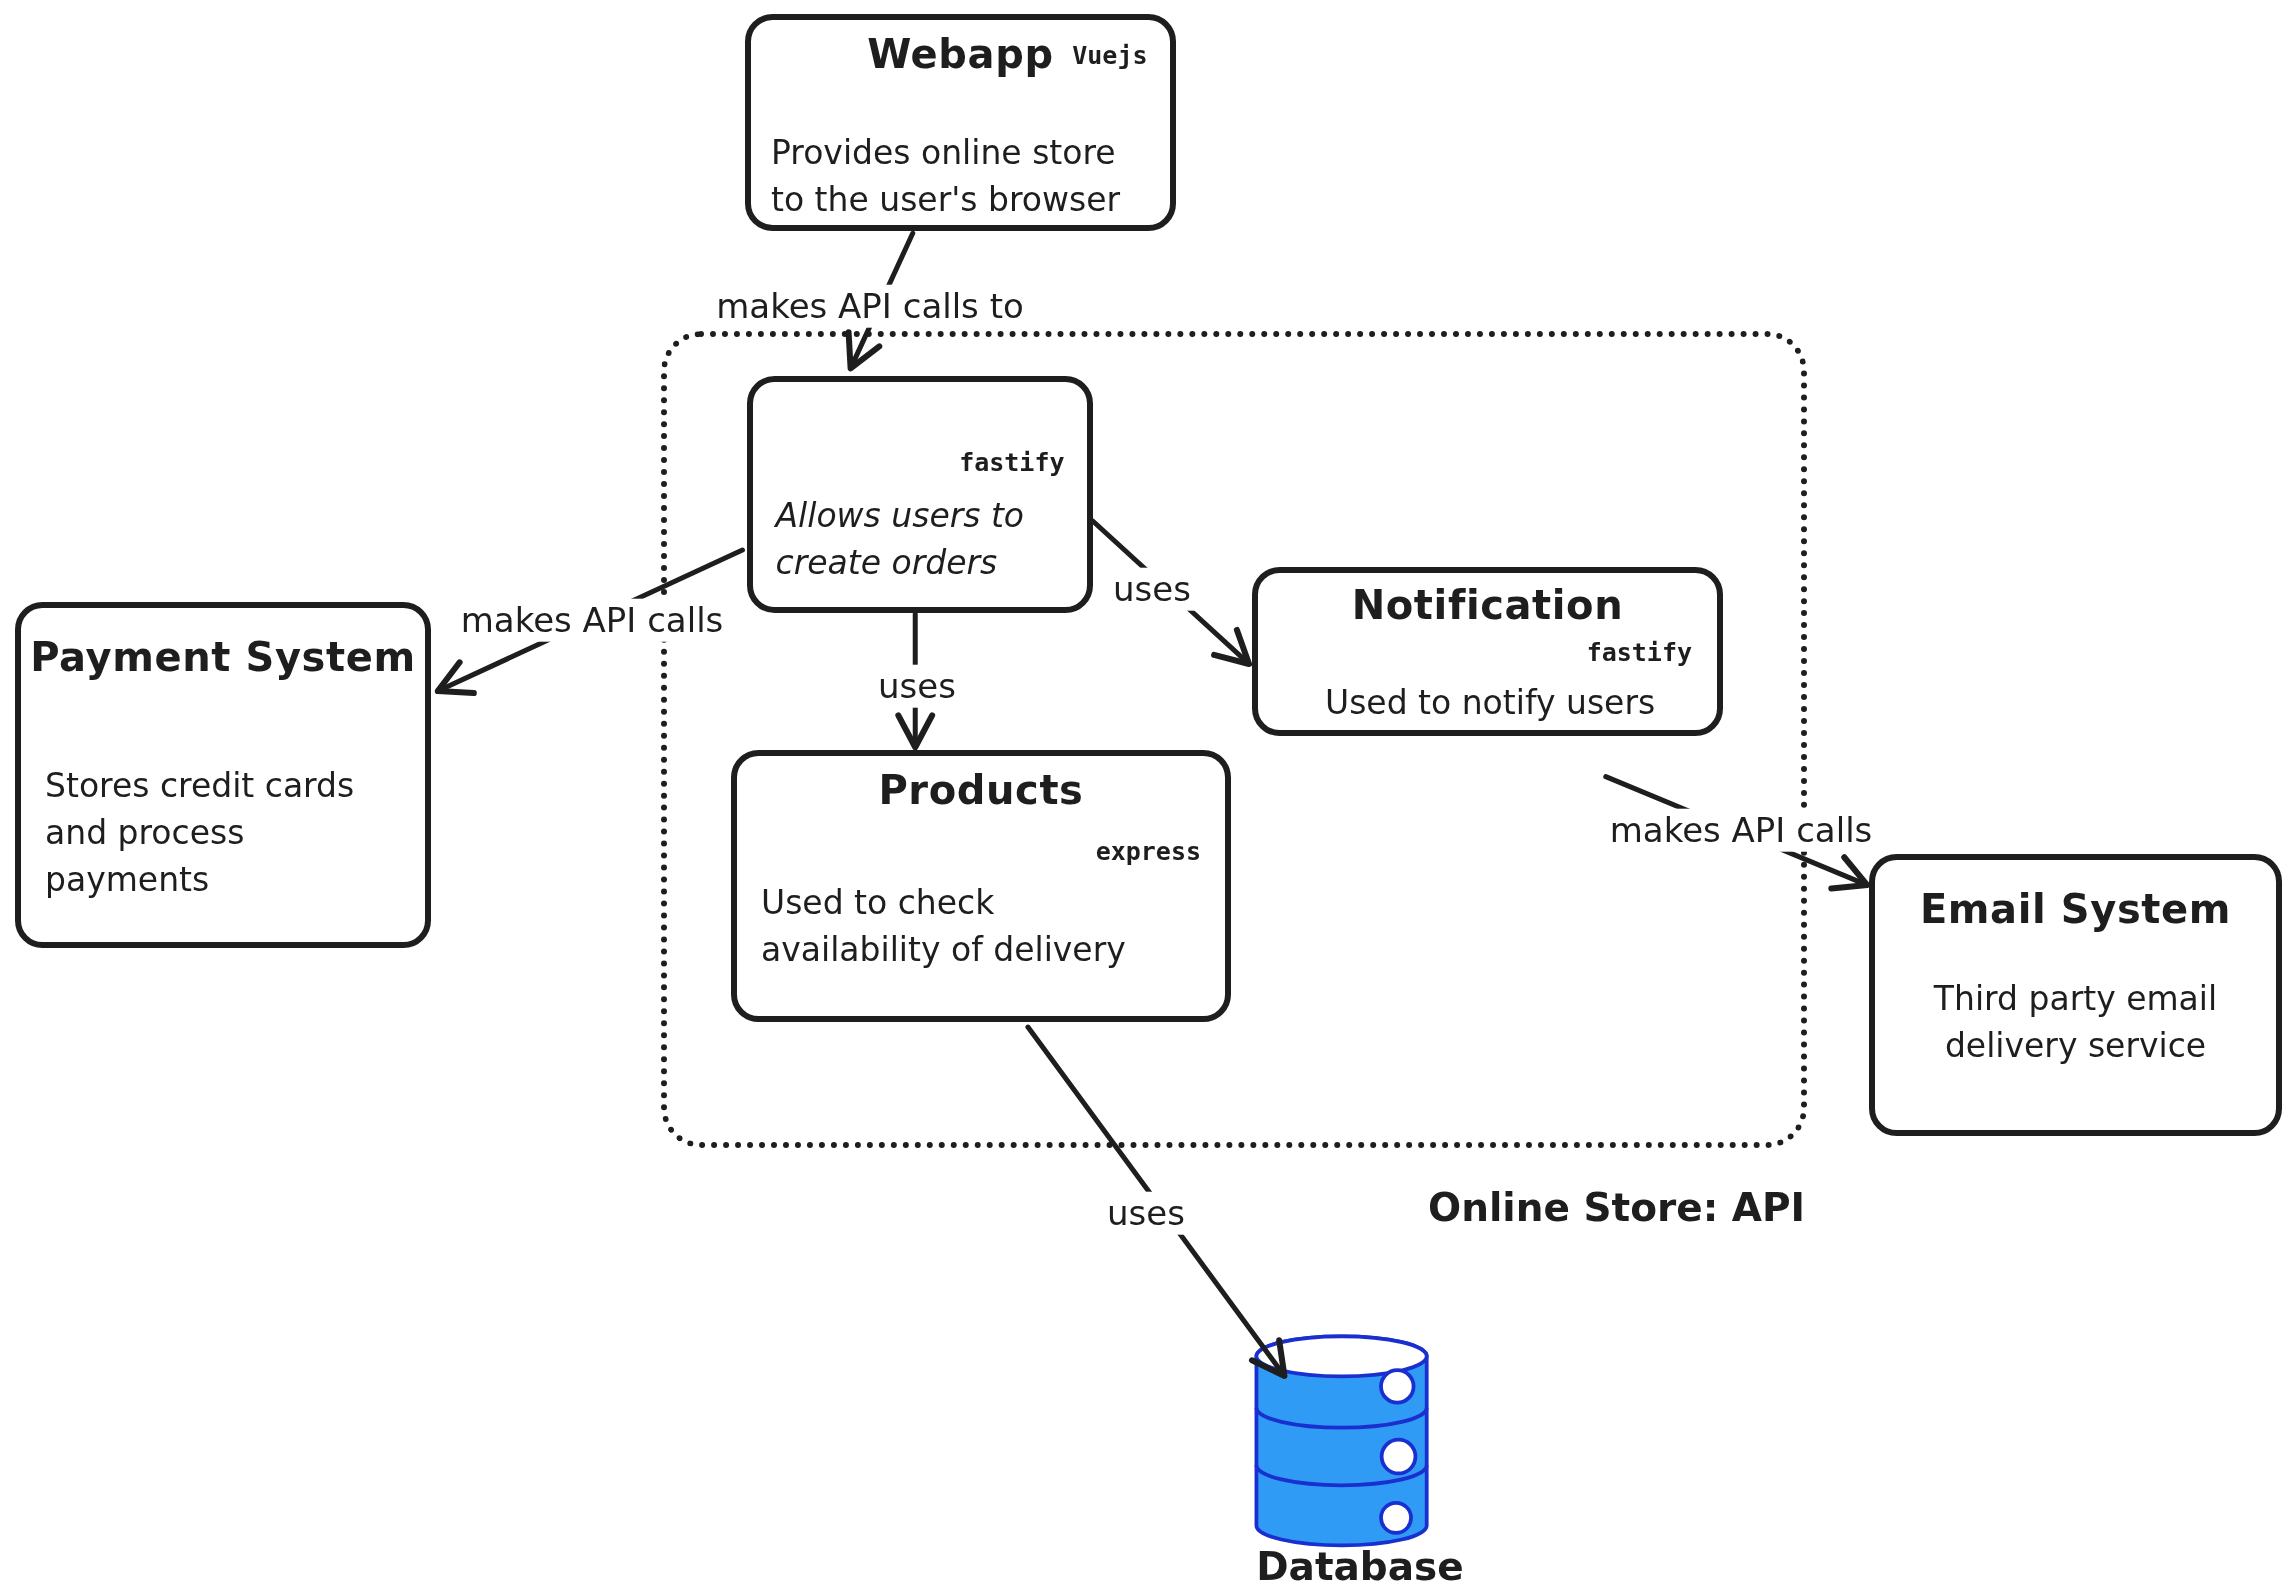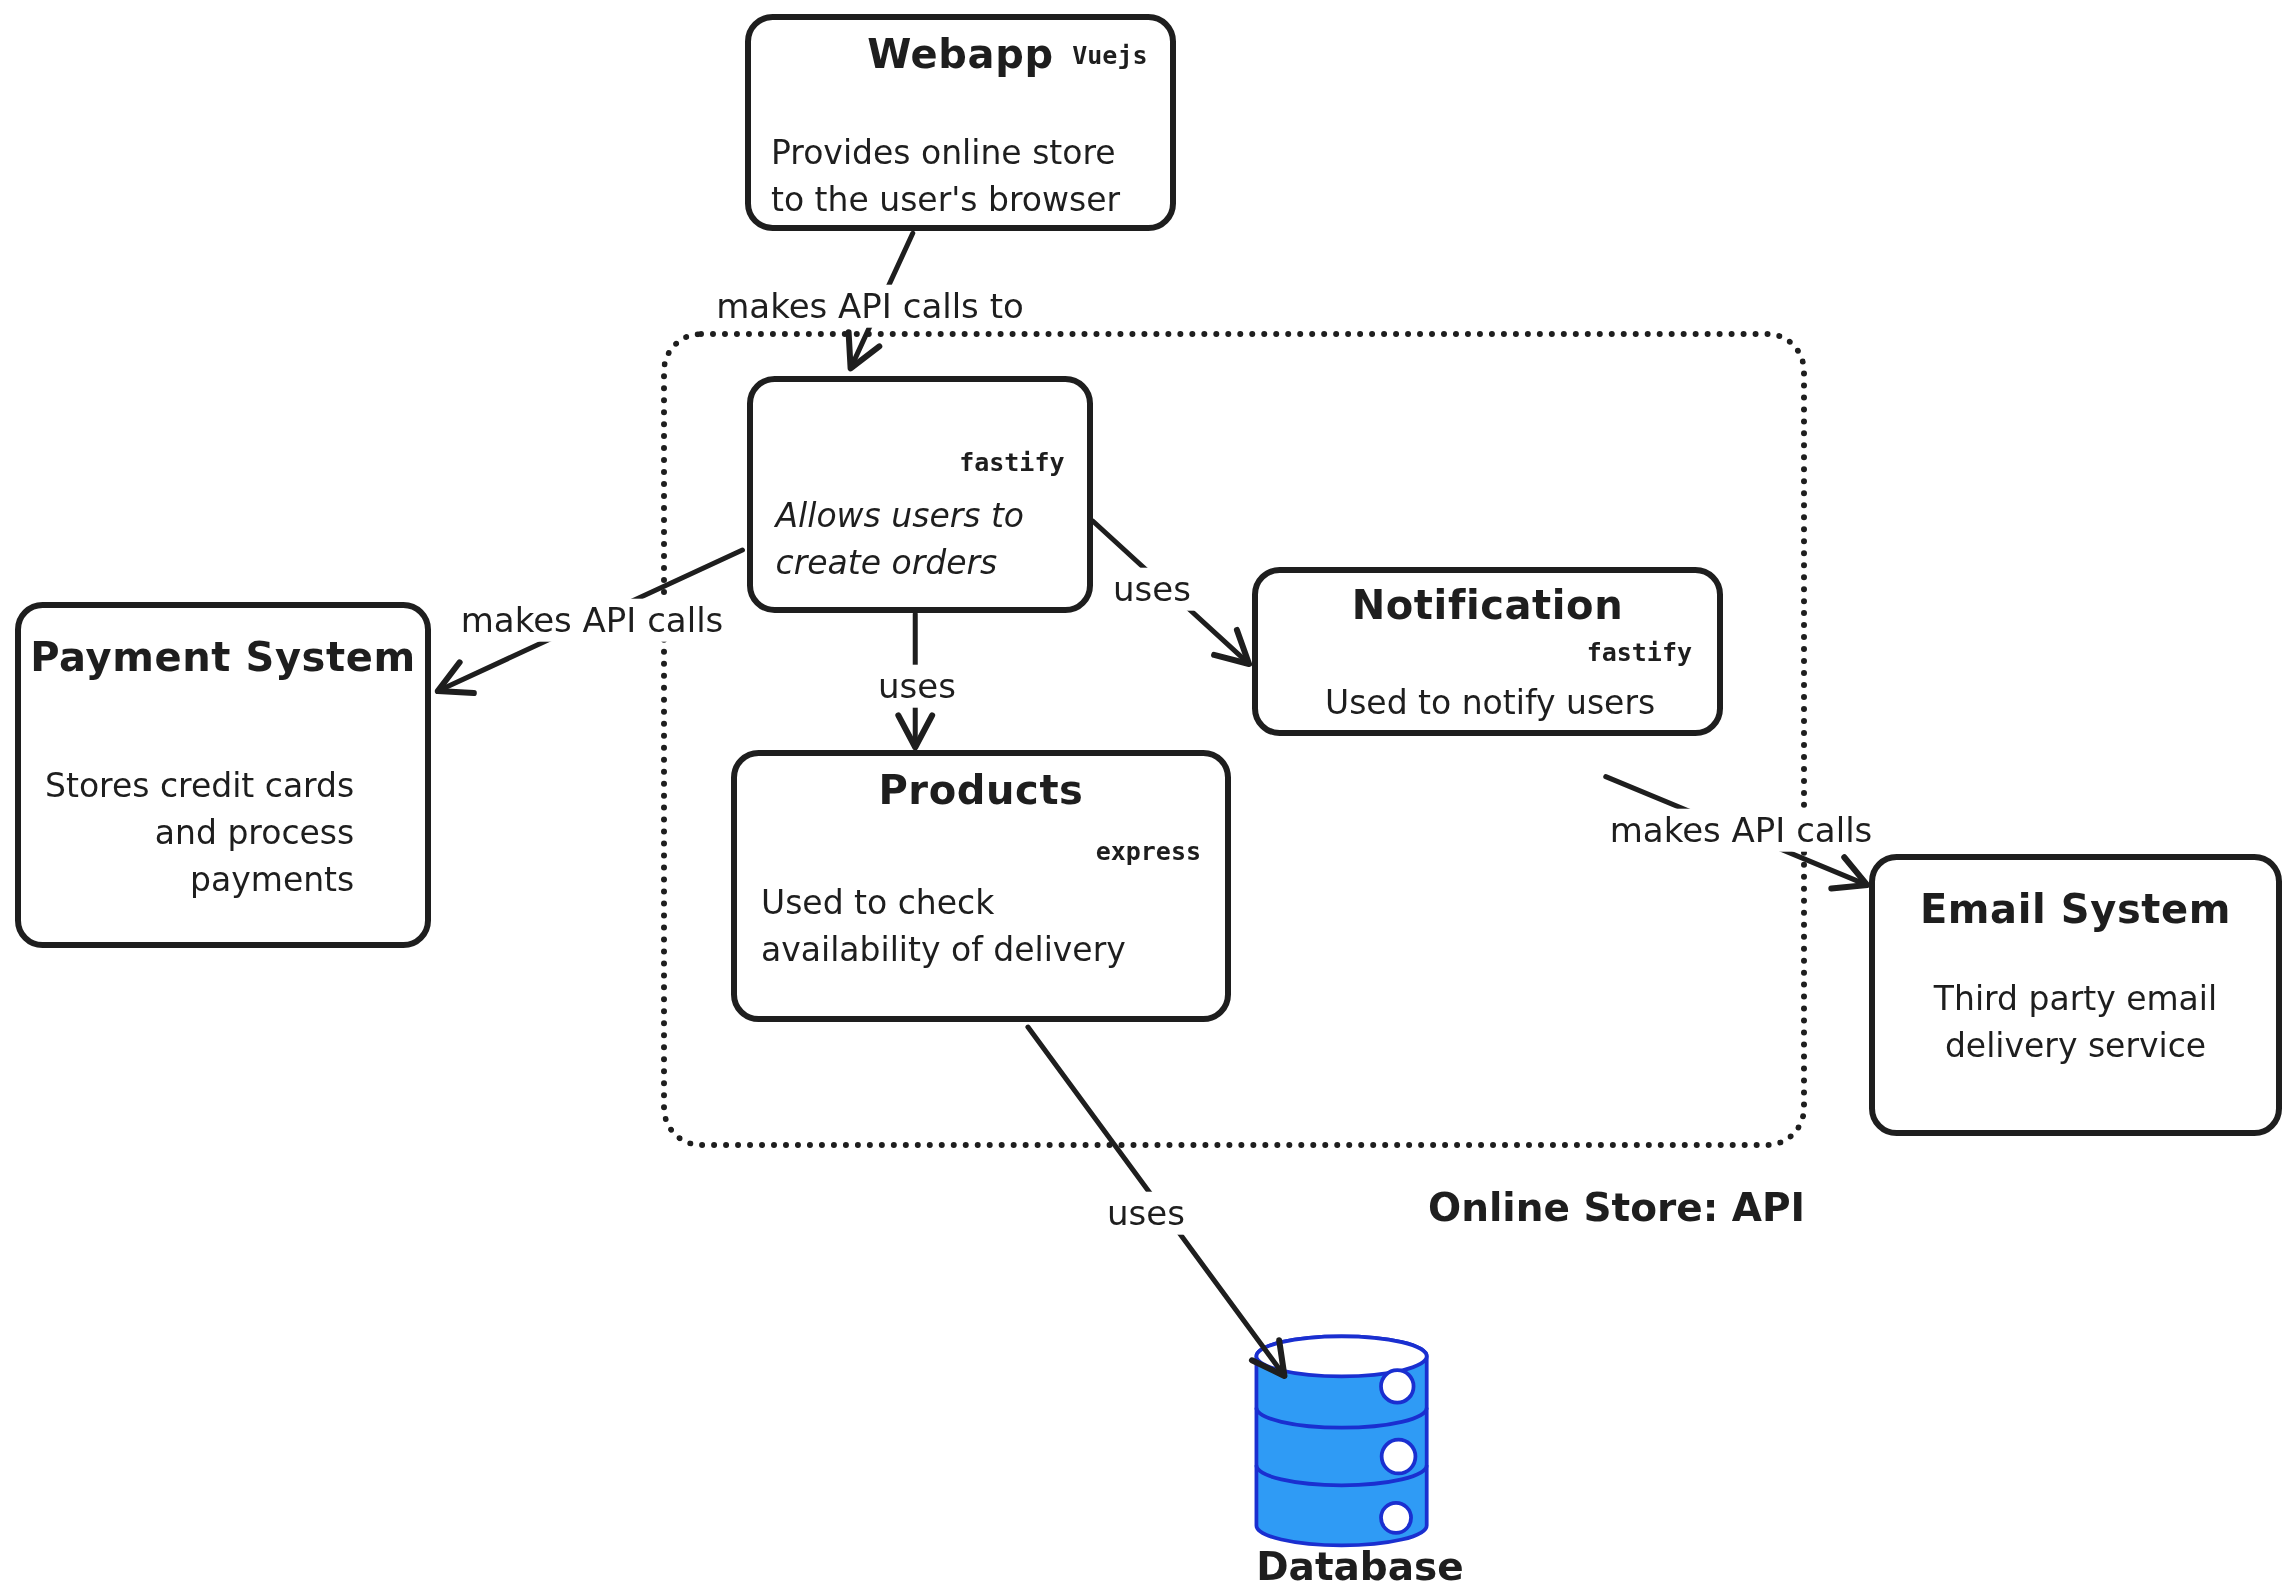--- a/index.html
+++ b/index.html
@@ -94,21 +94,21 @@
     <div class="node-title" style="top:11.3px;">Products</div>
     <div class="node-tech" style="right:24px;top:81px;">express</div>
     <div class="node-desc" style="left:24px;top:124px;">
       <div>Used to check</div>
       <div>availability of delivery</div>
     </div>
   </div>
 
   <div class="node" style="left:15px;top:602px;width:416px;height:346px;">
     <div class="node-title" style="top:26px;">Payment System</div>
-    <div class="node-desc" style="left:24px;top:155px;text-align:right;">
+    <div class="node-desc" style="left:24px;top:155px;">
       <div>Stores credit cards</div>
       <div>and process</div>
       <div>payments</div>
     </div>
   </div>
 
   <div class="node" style="left:1869px;top:854px;width:413px;height:282px;">
     <div class="node-title" style="top:26px;">Email System</div>
     <div class="node-desc" style="left:12.5px;right:12.5px;top:116px;text-align:center;">
       <div>Third party email</div>

